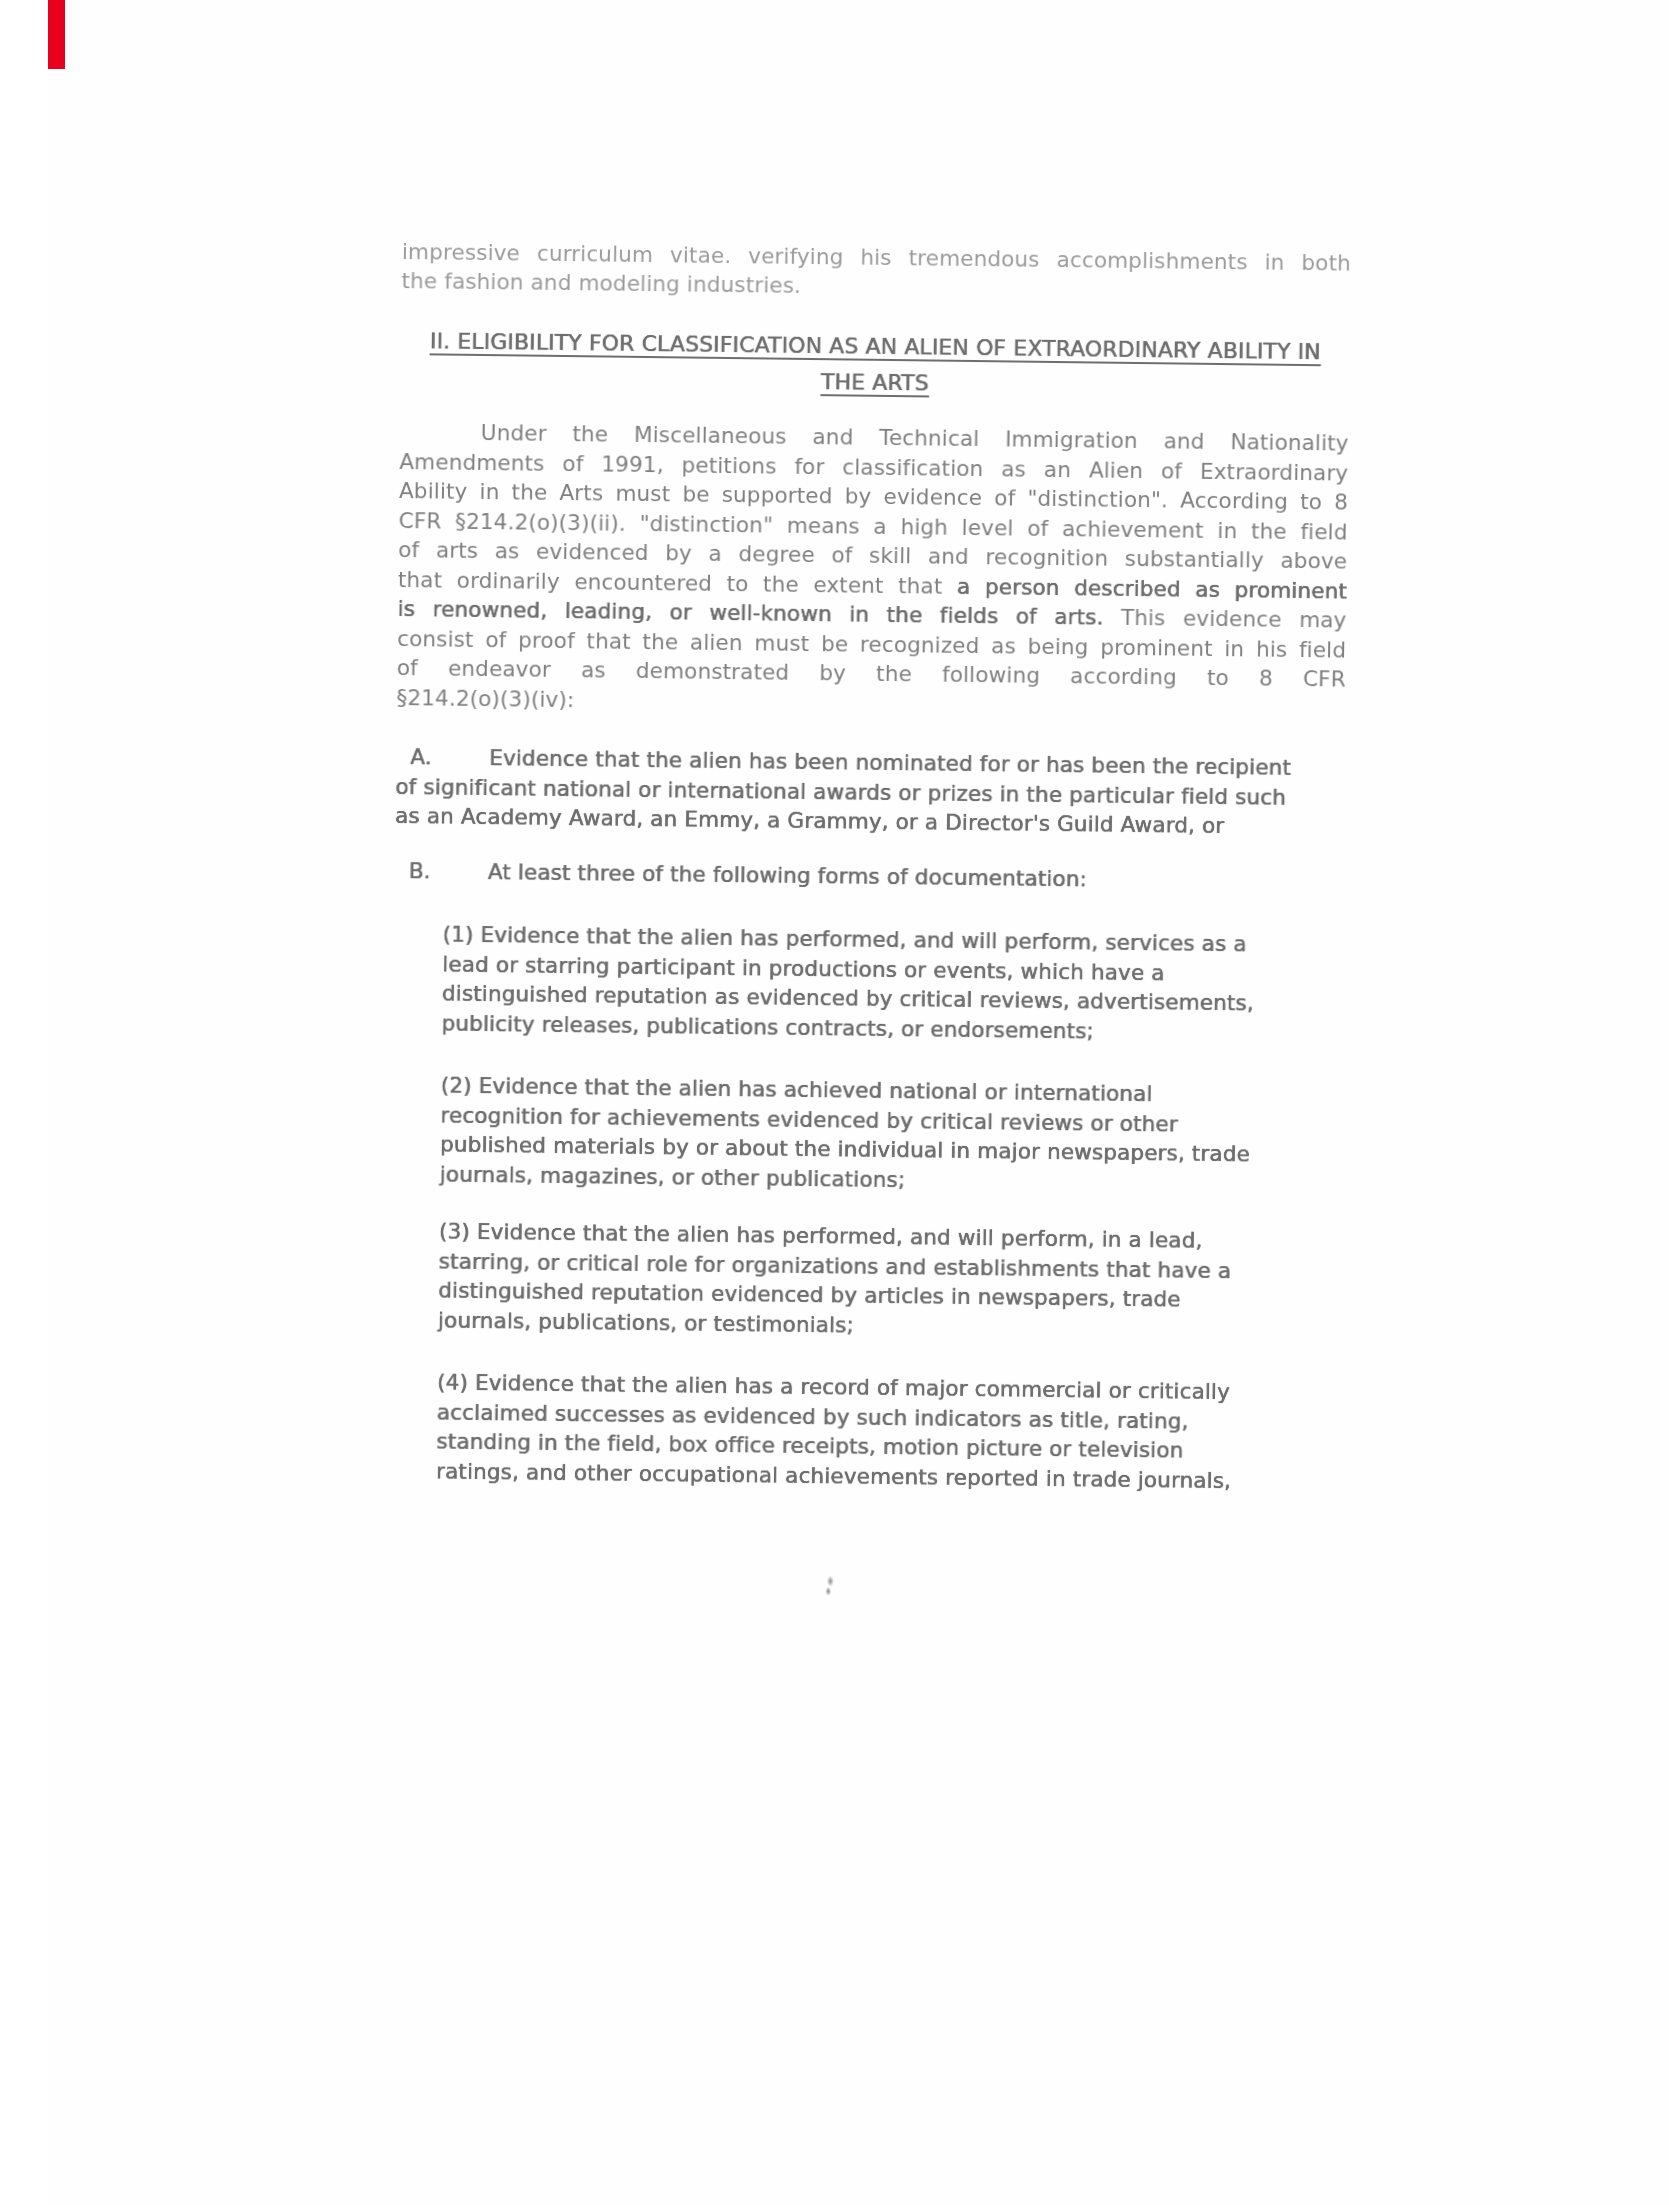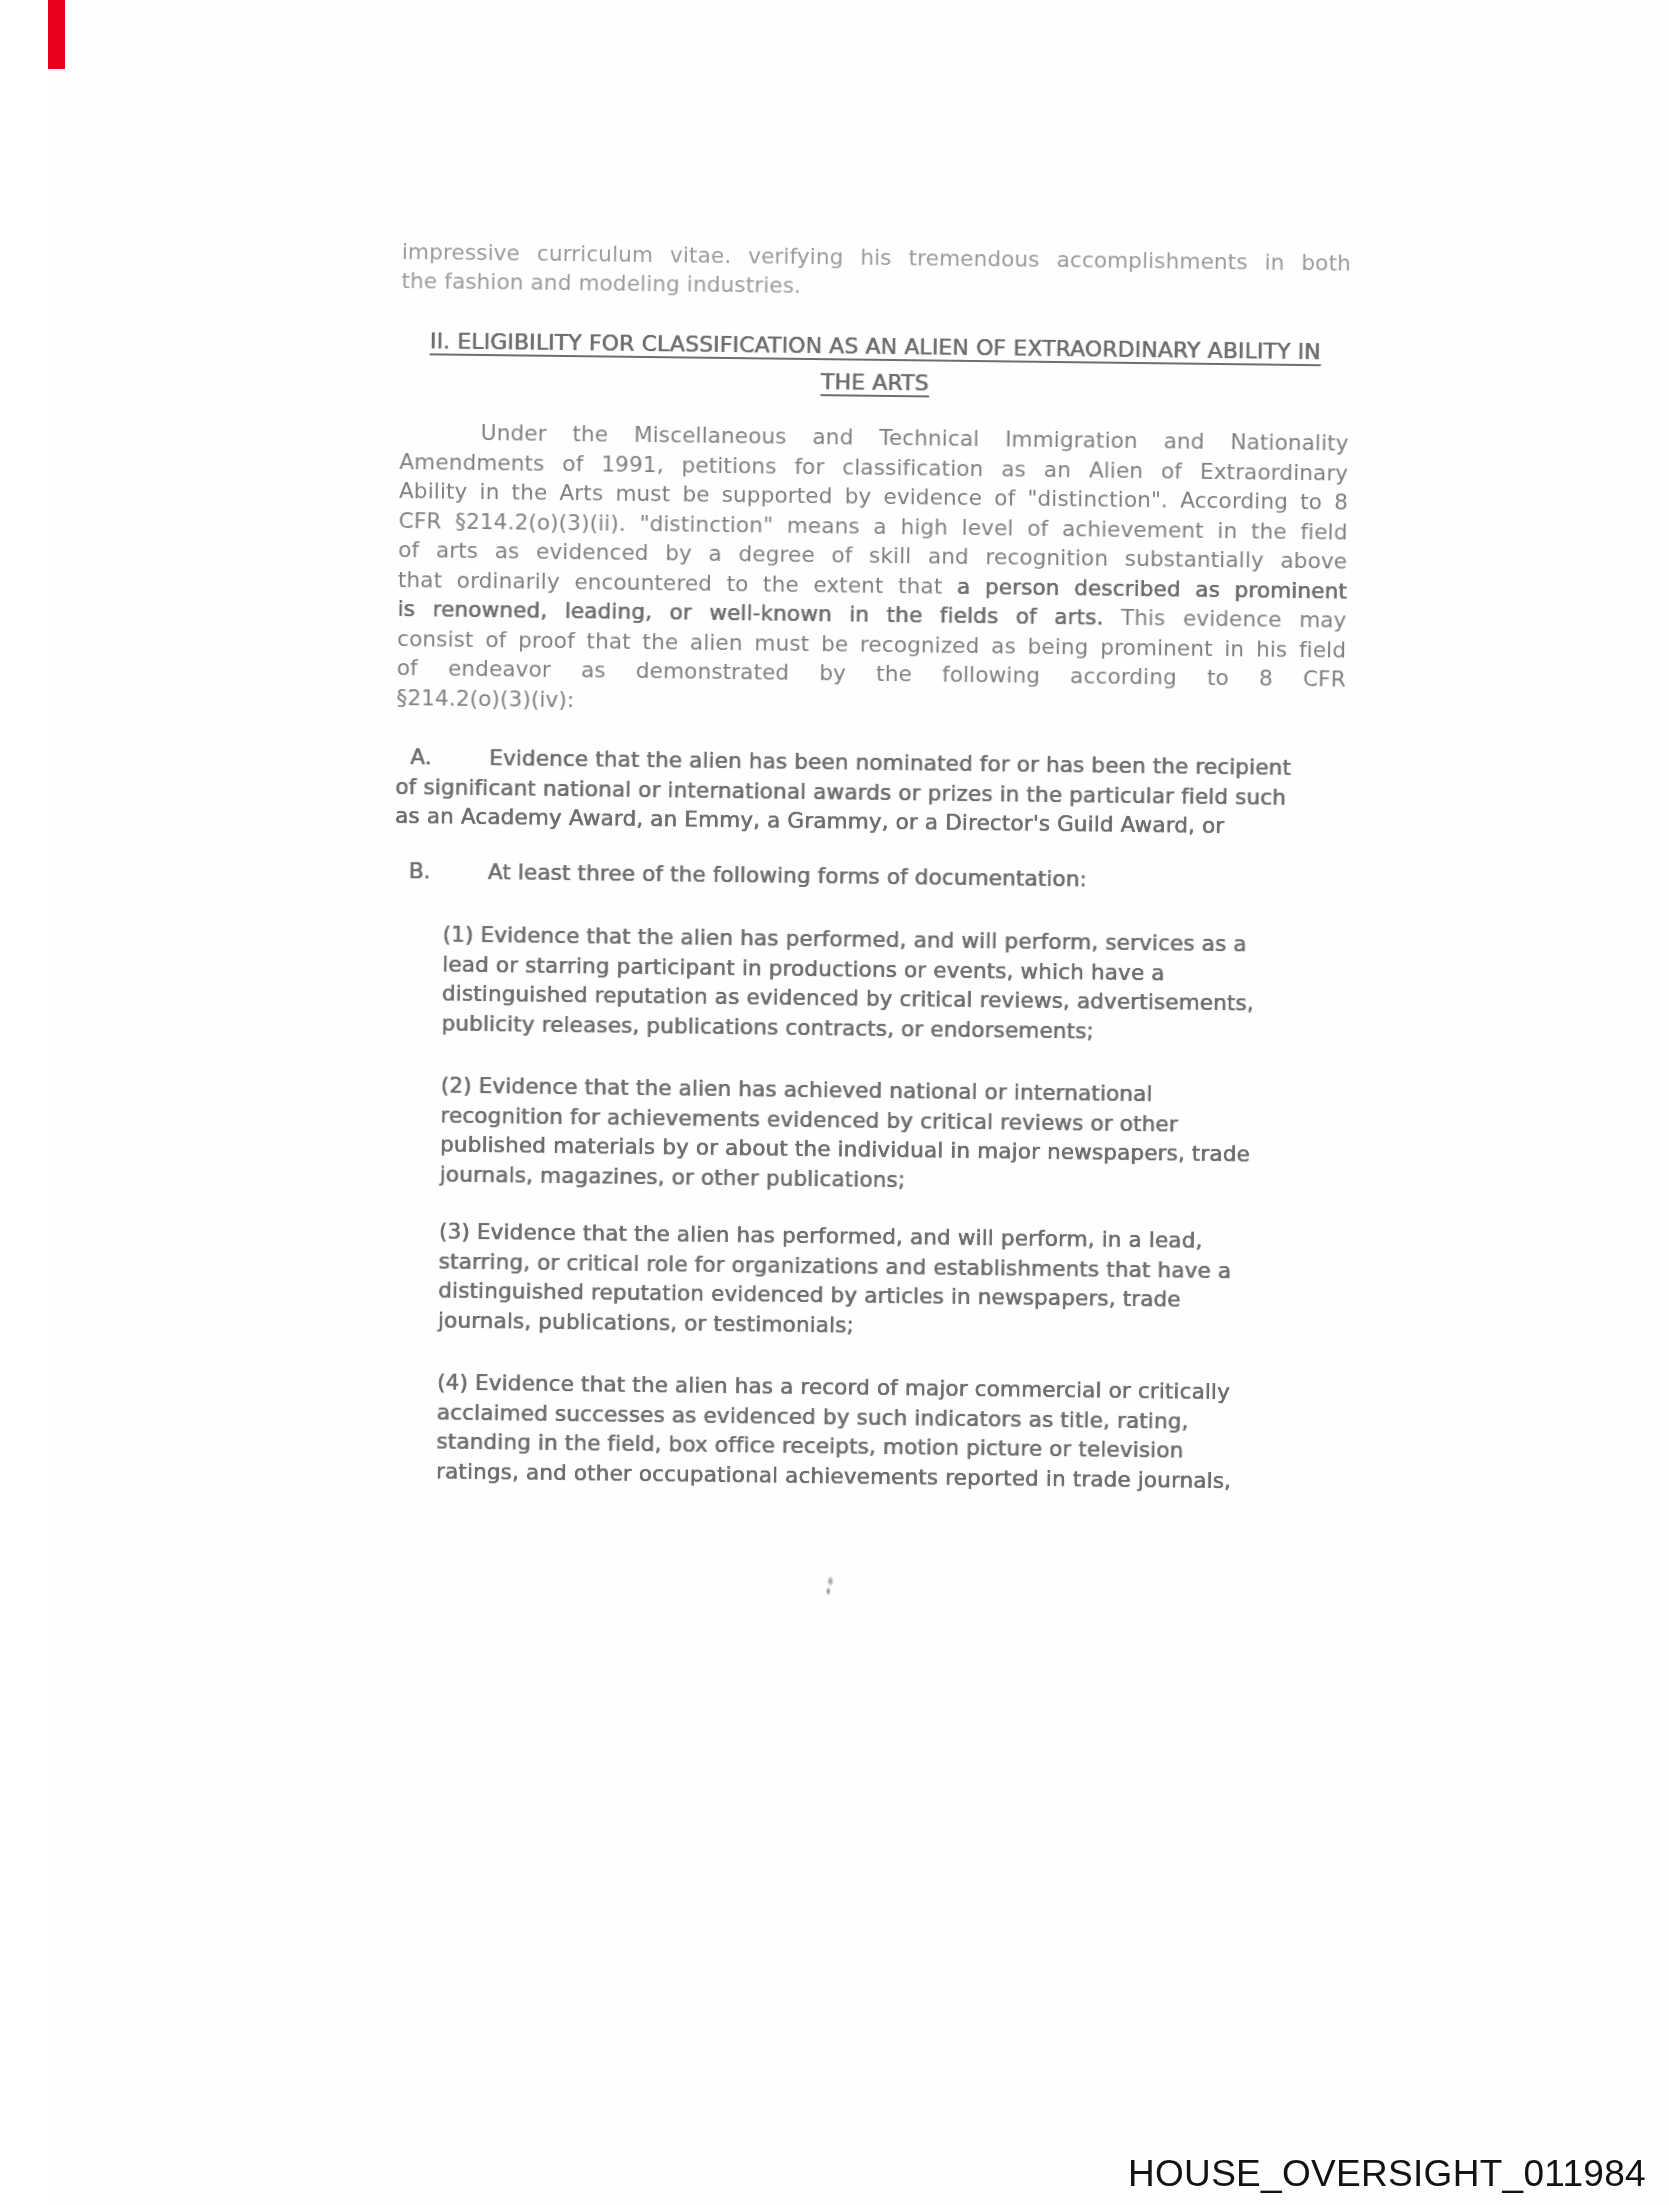--- a/index.html
+++ b/index.html
@@ -115,16 +115,15 @@
       <div class="ln">(4) Evidence that the alien has a record of major commercial or critically</div>
       <div class="ln">acclaimed successes as evidenced by such indicators as title, rating,</div>
       <div class="ln">standing in the field, box office receipts, motion picture or television</div>
       <div class="ln">ratings, and other occupational achievements reported in trade journals,</div>
     </div>
 
   </div>
 
   <div class="smudge"></div>
 
-  <div class="stamp">HOUSE_OVERSIGHT_011984</div>
 
 </div>
 
 
 </body></html>

